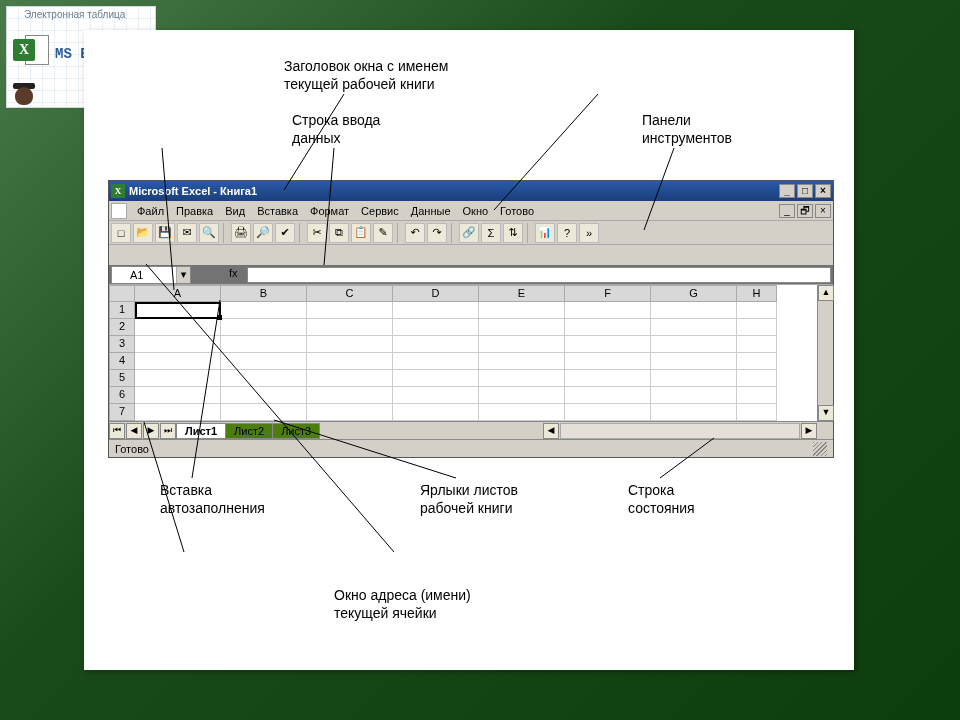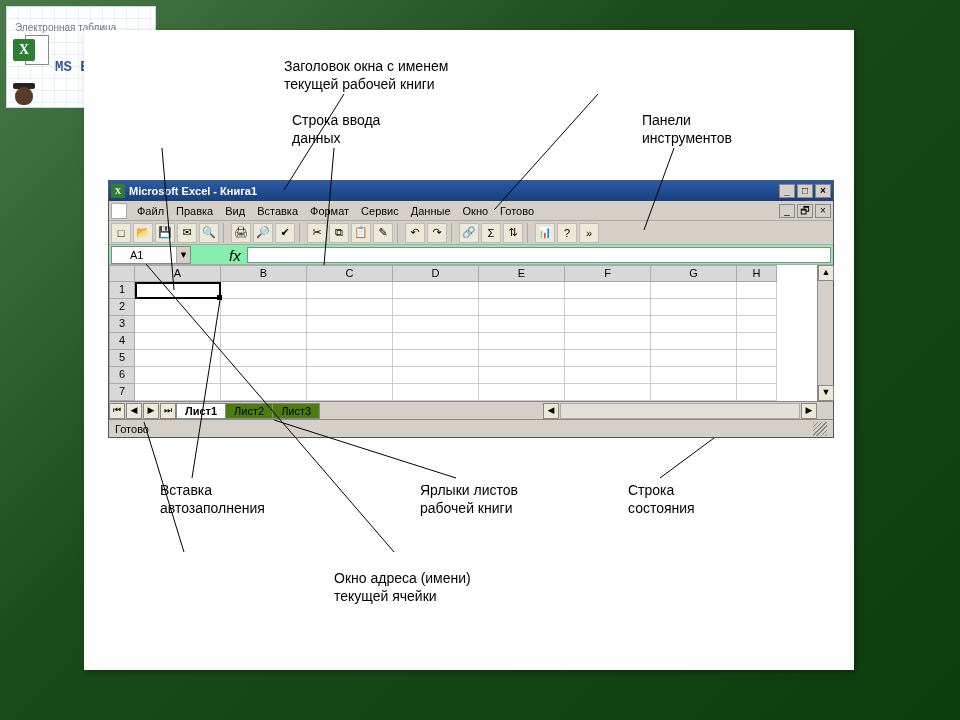--- a/index.html
+++ b/index.html
@@ -1,19 +1,19 @@
 <!DOCTYPE html>
 <html><head>
 <meta charset="utf-8">
 <style>
   html,body{margin:0;padding:0;width:960px;height:720px;font-family:Tahoma,Arial,sans-serif;font-size:11px;background:linear-gradient(135deg,#4a7a4a 0%,#1a4a1a 40%,#0d3d0d 100%);}
   .stage{position:relative;width:960px;height:720px;overflow:hidden;}
   
   .card{position:absolute;left:6px;top:6px;width:148px;height:100px;background:repeating-linear-gradient(#fff,#fff 11px,#e8f0f8 11px,#e8f0f8 12px),repeating-linear-gradient(90deg,#fff,#fff 11px,#e8f0f8 11px,#e8f0f8 12px);background-blend-mode:multiply;border:1px solid #cfd8e0;}
-  .card-title{font-size:10px;color:#6a7a8a;padding:2px 8px;margin-top:13px;}
+  .card-title{font-size:10px;color:#6a7a8a;padding:2px 17px;}
   .card-main{font-family:"Courier New",monospace;font-weight:bold;color:#2a5a9a;font-size:14px;margin:24px 0 0 48px;}
   .excel-ico{position:absolute;left:6px;top:26px;width:36px;height:36px;}
   .excel-ico .sheet{position:absolute;right:0;top:2px;width:22px;height:28px;background:#fff;border:1px solid #888;}
   .excel-ico .x{position:absolute;left:0;top:6px;width:22px;height:22px;background:#2e7d32;border-radius:2px;color:#fff;font-weight:bold;font-size:14px;line-height:22px;text-align:center;font-family:Georgia,serif;}
   .owl{position:absolute;left:4px;top:76px;width:28px;height:28px;}
   .owl .body{position:absolute;left:4px;top:4px;width:18px;height:18px;background:#5a3b2a;border-radius:50% 50% 45% 45%;}
   .owl .hat{position:absolute;left:2px;top:0;width:22px;height:6px;background:#222;border-radius:2px;}
   .shared{position:absolute;right:2px;bottom:2px;font-size:8px;color:#888;}
   
   .panel{position:absolute;left:84px;top:30px;width:770px;height:640px;background:#fff;box-shadow:2px 2px 6px rgba(0,0,0,.3);}
@@ -26,24 +26,24 @@
   .titlebar .ico{width:14px;height:14px;background:#2e7d32;margin-right:4px;display:inline-block;color:#fff;font-size:9px;line-height:14px;text-align:center;font-family:Georgia,serif;}
   .titlebar .spacer{flex:1;}
   .winbtn{width:16px;height:14px;margin-left:2px;background:#d4d0c8;border:1px solid #888;color:#000;font-size:10px;line-height:12px;text-align:center;}
   .menubar{height:20px;display:flex;align-items:center;padding:0 2px;background:#d4d0c8;font-size:11px;border-bottom:1px solid #aaa;}
   .menubar .mico{width:16px;height:16px;border:1px solid #aaa;margin-right:4px;background:#fff;}
   .menubar span.mi{padding:2px 6px;cursor:default;}
   .menubar .right{margin-left:auto;display:flex;}
   .toolbar{height:24px;display:flex;align-items:center;padding:0 2px;background:#d4d0c8;border-bottom:1px solid #aaa;gap:2px;}
   .tb{width:20px;height:20px;border:1px solid #bbb;background:#ece9d8;display:flex;align-items:center;justify-content:center;font-size:11px;}
   .sep{width:4px;height:20px;border-left:1px solid #aaa;margin:0 2px;}
-  .namebar{height:20px;display:flex;align-items:center;background:#86efac;border-bottom:1px solid #aaa;}
+  .namebar{height:20px;display:flex;align-items:center;background:#737373;border-bottom:1px solid #aaa;margin-top:20px;}
   .namebox{width:80px;height:18px;background:#fff;border:1px solid #888;margin:0 2px;display:flex;align-items:center;padding-left:18px;position:relative;font-size:11px;}
   .namebox .dd{position:absolute;right:0;top:0;width:14px;height:16px;border-left:1px solid #aaa;background:#d4d0c8;text-align:center;line-height:14px;}
-  .fx{width:16px;height:16px;margin-left:36px;font-style:italic;font-size:15px;}
+  .fx{width:16px;height:16px;margin-left:36px;font-size:11px;}
   .formula{flex:1;height:16px;background:#fff;border:1px solid #888;margin:0 2px;}
   
   .gridwrap{display:flex;background:#fff;}
   .gridarea{flex:1;}
   .ghead{display:flex;height:17px;}
   .corner{width:26px;height:17px;background:#d8d8d8;border:1px solid #aaa;}
   .colh{flex:0 0 86px;height:17px;background:#d8d8d8;border:1px solid #aaa;border-left:none;text-align:center;line-height:15px;font-size:11px;}
   .colh.last{flex:0 0 40px;}
   .grow{display:flex;height:17px;}
   .rowh{width:26px;height:17px;background:#d8d8d8;border:1px solid #aaa;border-top:none;text-align:center;line-height:15px;font-size:11px;}
@@ -92,21 +92,21 @@
     <div class="callout" style="left:208px;top:82px">Строка ввода
 данных</div>
     <div class="callout" style="left:558px;top:82px">Панели
 инструментов</div>
     <div class="callout" style="left:76px;top:452px">Вставка
 автозаполнения</div>
     <div class="callout" style="left:336px;top:452px">Ярлыки листов
 рабочей книги</div>
     <div class="callout" style="left:544px;top:452px">Строка
 состояния</div>
-    <div class="callout" style="left:250px;top:540px">Окно адреса (имени)
+    <div class="callout" style="left:250px;top:557px">Окно адреса (имени)
 текущей ячейки</div>
 
     <div class="xlwin">
 
       <div class="titlebar">
         <span class="ico">X</span>
         <span>Microsoft Excel - Книга1</span>
         <span class="spacer"></span>
         <span class="winbtn">_</span>
         <span class="winbtn">□</span>

